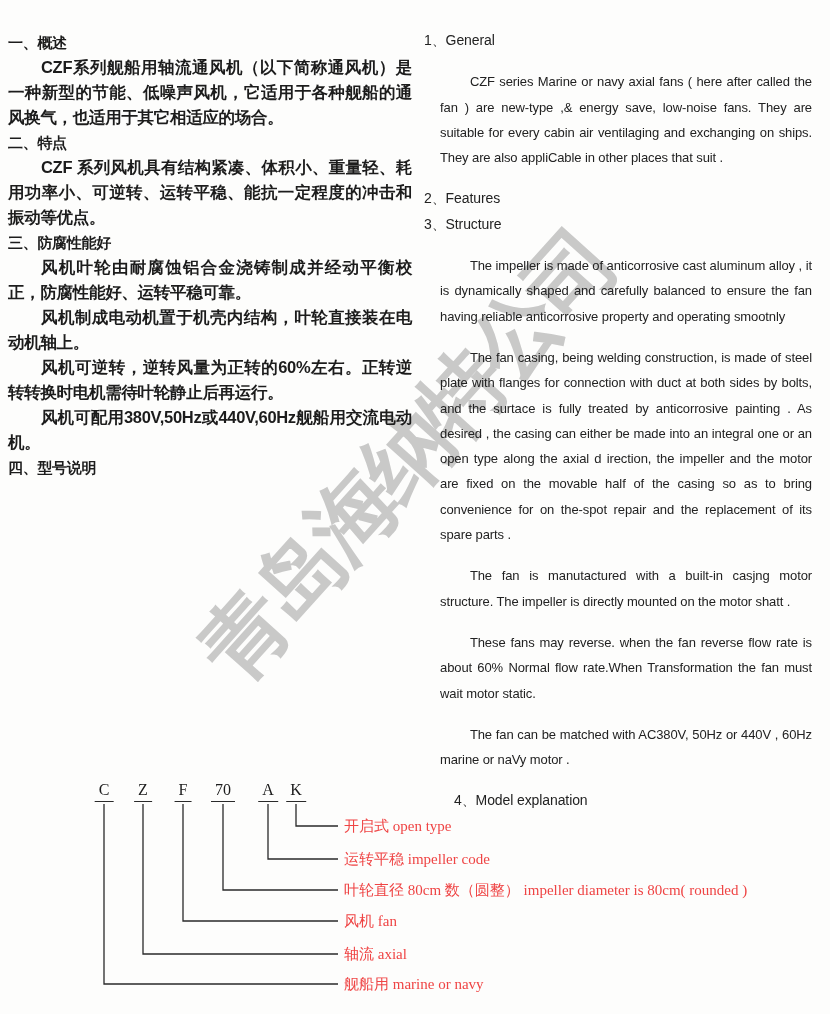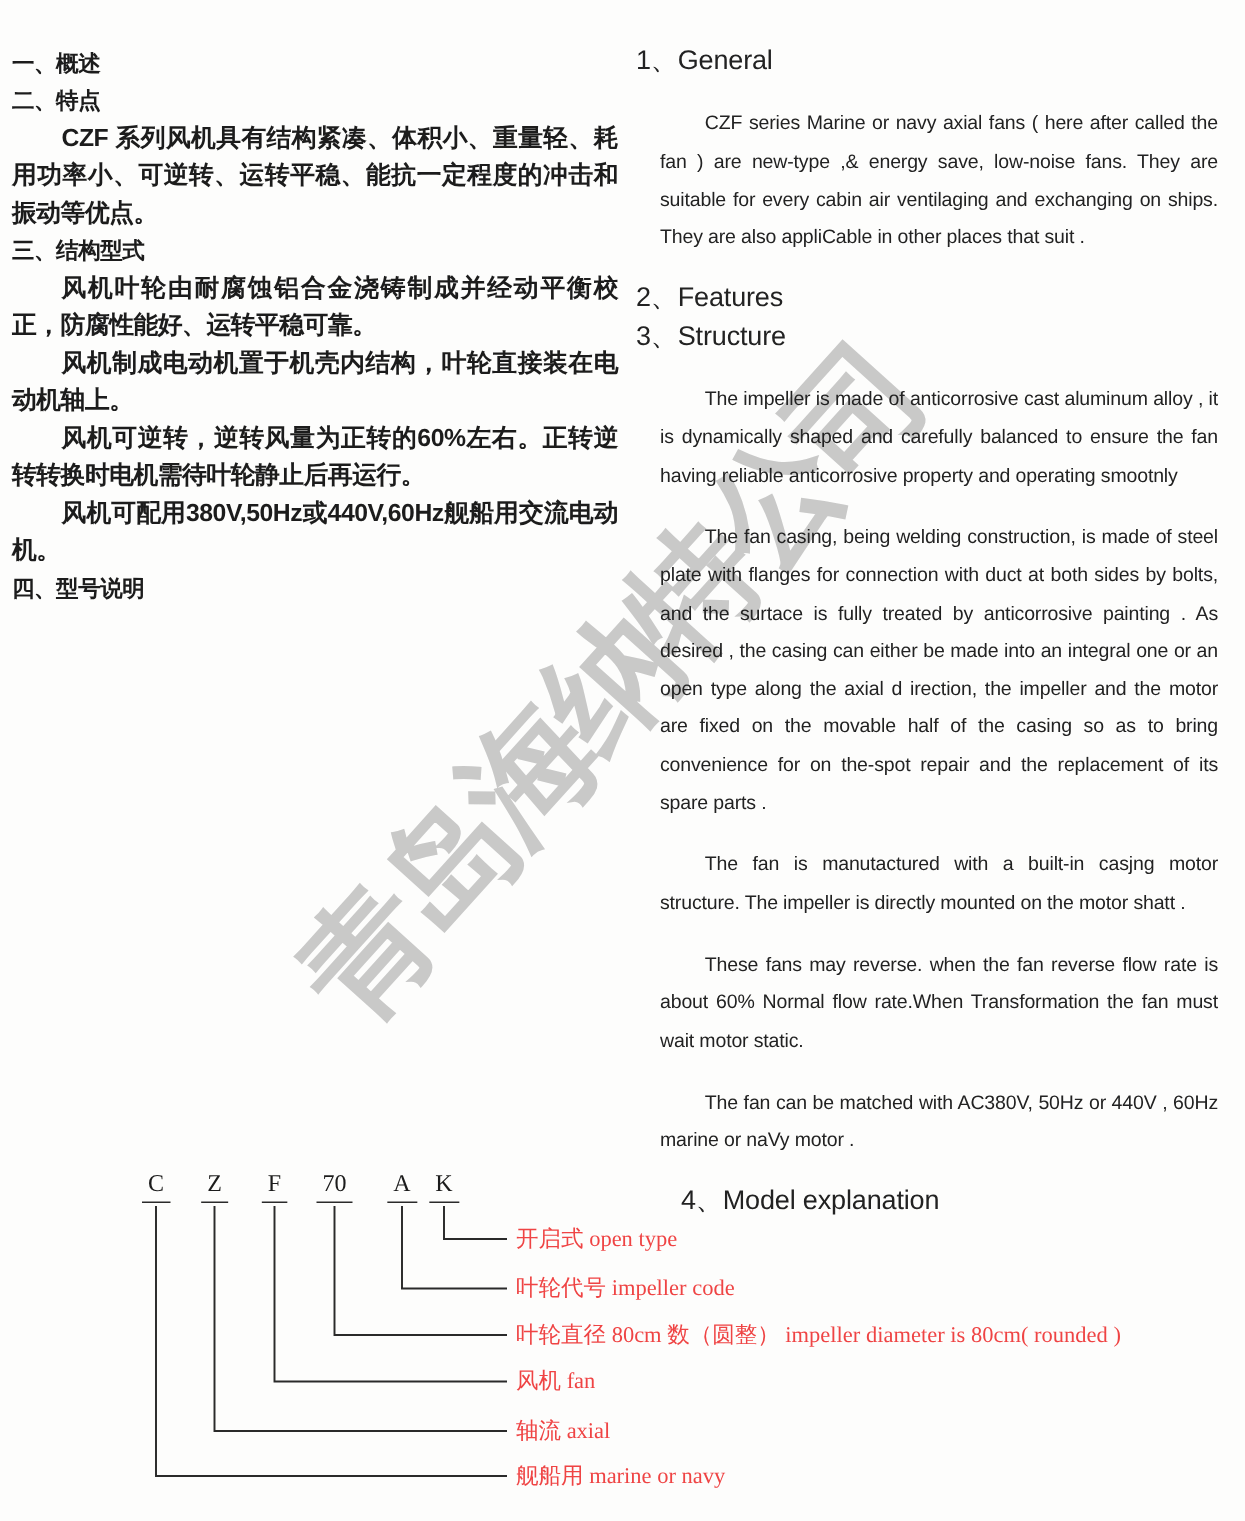--- a/index.html
+++ b/index.html
@@ -25,21 +25,21 @@
     text-align:justify;letter-spacing:-0.3px;
   }
   .col-left h3{margin:0;font-size:15px;font-weight:700;line-height:25px;}
   .col-left p{margin:0;text-indent:2em;}
   
   .col-right{
     position:absolute;left:424px;top:28px;width:404px;
     font-size:13px;line-height:25.3px;color:#222;
     text-align:justify;letter-spacing:-0.1px;
   }
-  .col-right h3{margin:0;font-size:18px;font-weight:400;line-height:25.3px;}
+  .col-right h3{margin:0;font-size:14px;font-weight:400;line-height:25.3px;}
   .col-right p{margin:16px;text-indent:2.3em;}
   .mt1{margin-top:25px;}
   .mt2{margin-top:50px;}
   .rmt1{margin-top:17px;}
   .rmt2{margin-top:9px;}
   .indent-head{margin-left:30px !important;}
   
   .diagram{position:absolute;left:0;top:778px;width:830px;height:236px;}
   .diagram svg{position:absolute;left:0;top:0;}
   .code-letter{
@@ -58,25 +58,26 @@
 <body>
 
 <div class="page">
 
   <div class="watermark">青岛海纳特公司</div>
 
   <div class="content">
 
     <div class="col-left">
       <h3>一、概述</h3>
+      <p>CZF系列舰船用轴流通风机（以下简称通风机）是一种新型的节能、低噪声风机，它适用于各种舰船的通风换气，也适用于其它相适应的场合。</p>
 
       <h3 class="mt1">二、特点</h3>
       <p>CZF 系列风机具有结构紧凑、体积小、重量轻、耗用功率小、可逆转、运转平稳、能抗一定程度的冲击和振动等优点。</p>
 
-      <h3 class="mt2">三、结构型式</h3>
+      <h3 class="mt2">三、防腐性能好</h3>
       <p>风机叶轮由耐腐蚀铝合金浇铸制成并经动平衡校正，防腐性能好、运转平稳可靠。</p>
       <p class="mt2">风机制成电动机置于机壳内结构，叶轮直接装在电动机轴上。</p>
       <p class="mt1">风机可逆转，逆转风量为正转的60%左右。正转逆转转换时电机需待叶轮静止后再运行。</p>
       <p class="mt1">风机可配用380V,50Hz或440V,60Hz舰船用交流电动机。</p>
 
       <h3>四、型号说明</h3>
     </div>
 
     <div class="col-right">
       <h3>1、General</h3>
@@ -107,21 +108,21 @@
       </svg>
 
       <div class="code-letter" style="left:104px;">C</div>
       <div class="code-letter" style="left:143px;">Z</div>
       <div class="code-letter" style="left:183px;">F</div>
       <div class="code-letter" style="left:223px;">70</div>
       <div class="code-letter" style="left:268px;">A</div>
       <div class="code-letter" style="left:296px;">K</div>
 
       <div class="diagram-label" style="top:48px;">开启式 open type</div>
-      <div class="diagram-label" style="top:81px;">叶轮代号 impeller code</div>
+      <div class="diagram-label" style="top:81px;">运转平稳 impeller code</div>
       <div class="diagram-label" style="top:112px;">叶轮直径 80cm 数（圆整）  impeller diameter is 80cm( rounded )</div>
       <div class="diagram-label" style="top:143px;">风机 fan</div>
       <div class="diagram-label" style="top:176px;">轴流 axial</div>
       <div class="diagram-label" style="top:206px;">舰船用  marine or navy</div>
     </div>
 
   </div>
 </div>
 
 </body></html>

